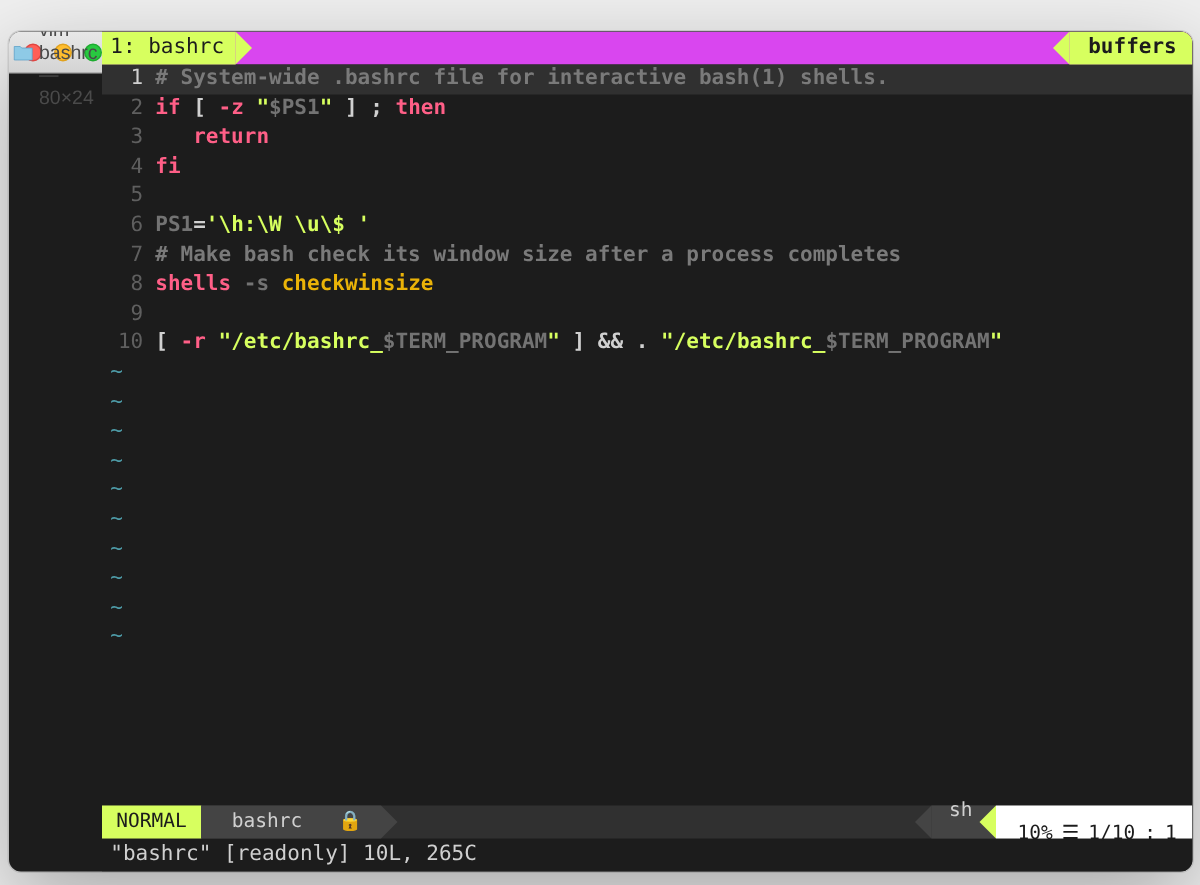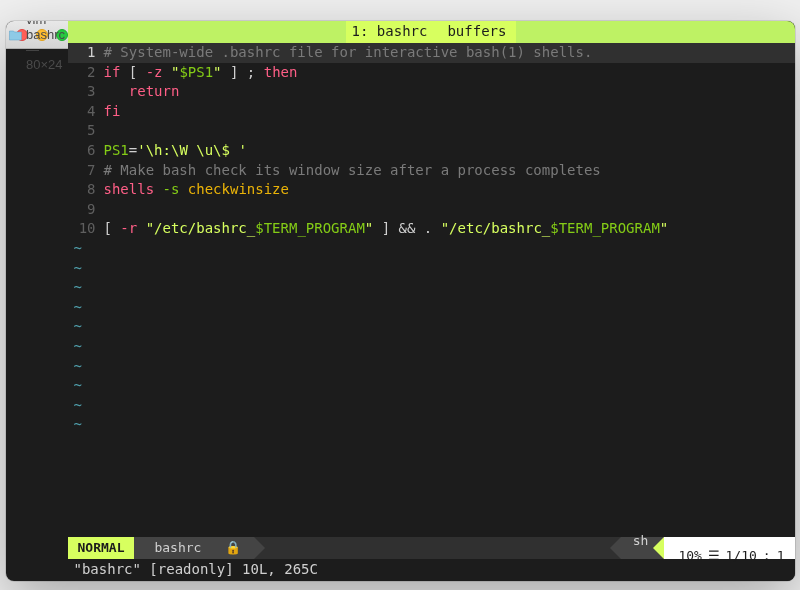--- a/index.html
+++ b/index.html
@@ -60,23 +60,23 @@
       background: #1c1c1c;
       font-family: "SF Mono", Menlo, Monaco, Consolas, monospace;
       font-size: 14px;
       line-height: 1.4;
       overflow: hidden;
       display: flex;
       flex-direction: column;
     }
     .tabline {
       height: 22px;
-      background: #bef264;
-      display: flex;
-      justify-content: center;
+      background: #d946ef;
+      display: flex;
+      justify-content: space-between;
       align-items: stretch;
     }
     .tab-left {
       display: flex;
       align-items: center;
       background: #d7ff5f;
       color: #1c1c1c;
       padding: 0 8px 0 6px;
       position: relative;
       font-weight: 500;
@@ -90,21 +90,21 @@
       border-bottom: 11px solid transparent;
       border-left: 11px solid #d7ff5f;
     }
     .tab-right {
       display: flex;
       align-items: center;
       background: #d7ff5f;
       color: #1c1c1c;
       padding: 0 10px 0 12px;
       position: relative;
-      font-weight: 400;
+      font-weight: 700;
     }
     .tab-right::before {
       content: "";
       position: absolute;
       left: -11px;
       top: 0;
       border-top: 11px solid transparent;
       border-bottom: 11px solid transparent;
       border-right: 11px solid #d7ff5f;
     }
@@ -120,48 +120,48 @@
     .code-line.current { background: #303030; }
     .gutter {
       width: 36px;
       text-align: right;
       padding-right: 8px;
       color: #5f5f5f;
       user-select: none;
       flex-shrink: 0;
     }
     .code-line.current .gutter { color: #d0d0d0; font-weight: 500; }
-    .content { flex: 1; }
+    .content { flex: 1; font-weight: bold; }
     .tilde-line {
       display: flex;
       padding-left: 6px;
       color: #4e9ca8;
     }
     
     .c-comment { color: #7a7a7a; }
     .c-keyword { color: #ff5f87; }
     .c-string { color: #d7ff5f; }
-    .c-var { color: #84cc16; }
+    .c-var { color: #737373; }
     .c-op { color: #d0d0d0; }
     .c-text { color: #eab308; }
     .c-builtin { color: #ff5f87; }
 
     .statusline {
       height: 22px;
       background: #303030;
       display: flex;
       justify-content: space-between;
       align-items: stretch;
       font-size: 13px;
     }
     .sl-left { display: flex; align-items: stretch; }
     .sl-mode {
       background: #d7ff5f;
       color: #1c1c1c;
-      font-weight: bold;
+      font-weight: normal;
       padding: 0 10px;
       display: flex; align-items: center;
       position: relative;
     }
     .sl-mode::after {
       content: "";
       position: absolute; right: -11px; top:0;
       border-top: 11px solid transparent;
       border-bottom: 11px solid transparent;
       border-left: 11px solid #d7ff5f;

